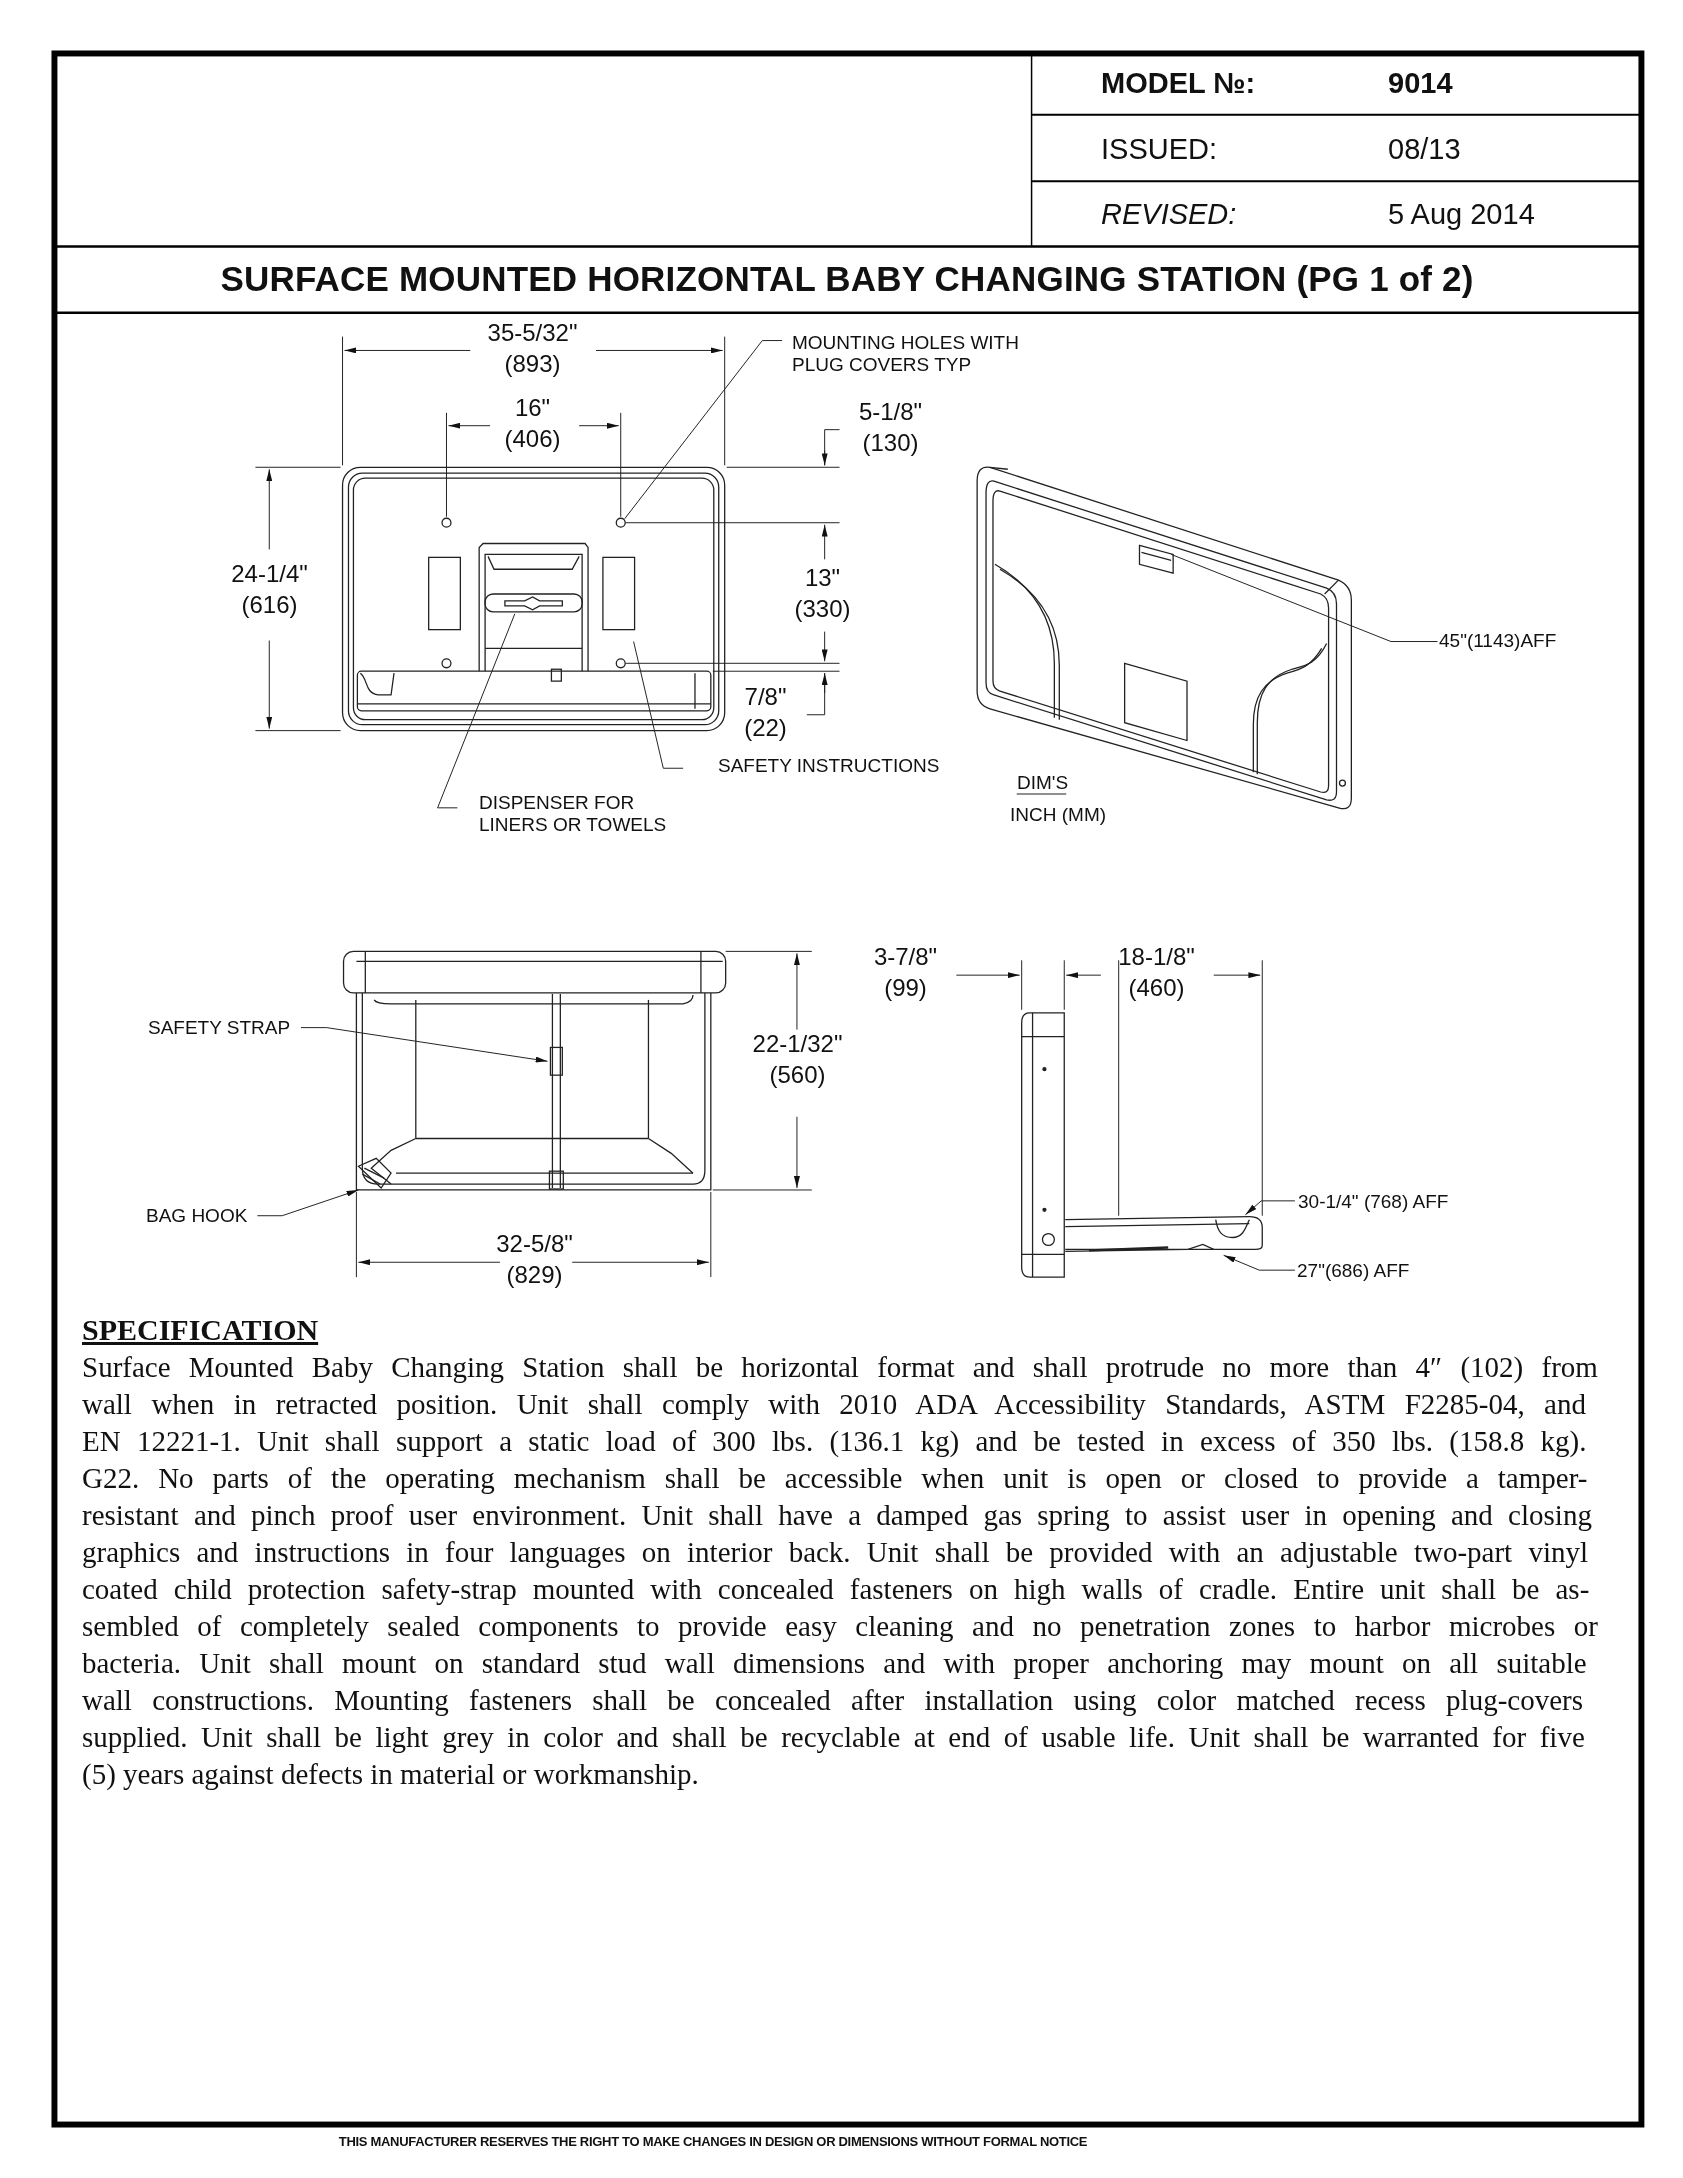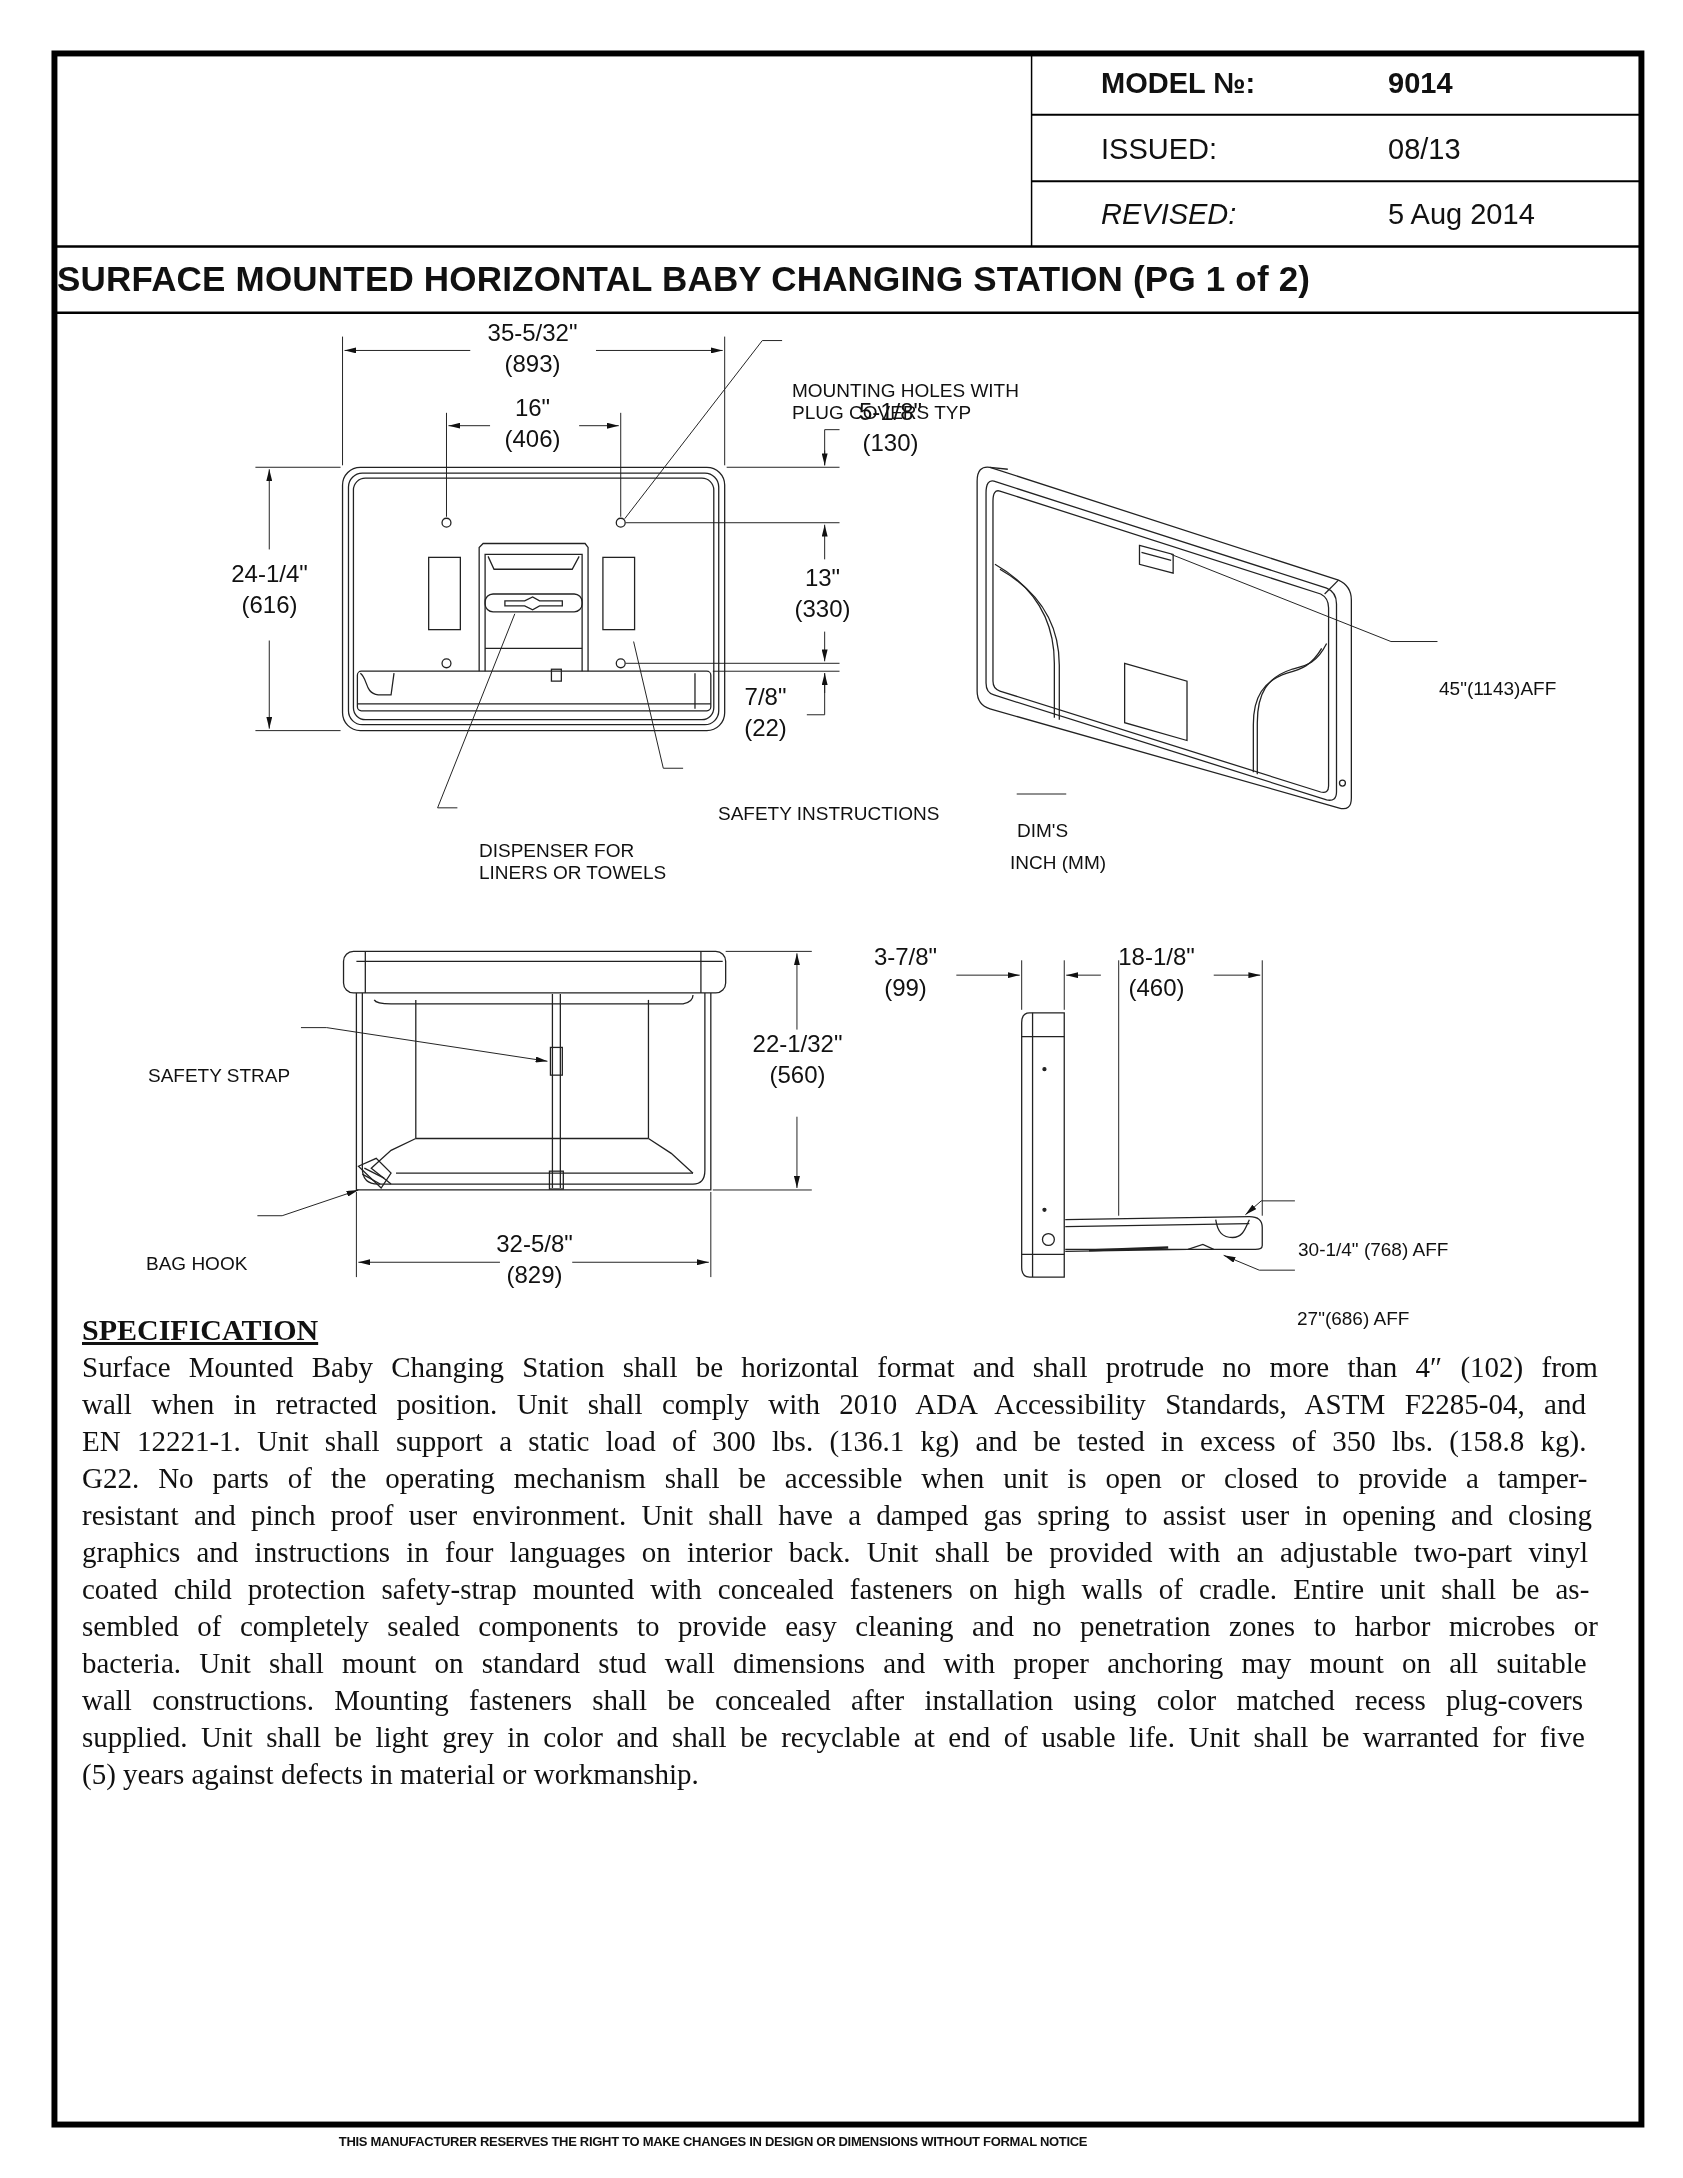--- a/index.html
+++ b/index.html
@@ -1,23 +1,23 @@
 <!DOCTYPE html>
 <html><head>
 <meta charset="utf-8">
 <style>
   html, body { margin:0; padding:0; background:#ffffff; }
   body { width:1683px; height:2178px; position:relative; overflow:hidden; font-family:"Liberation Sans", sans-serif; color:#111; }
   .abs { position:absolute; white-space:nowrap; }
   svg.draw { position:absolute; left:0; top:0; }
   .hdr-label { font-size:29px; }
   .hdr-bold { font-weight:bold; }
-  .title { position:absolute; left:57px; width:1580px; top:259px; font-size:35px; font-weight:bold; letter-spacing:0.2px; }
+  .title { position:absolute; left:57px; width:1580px; top:259px; text-align:center; font-size:35px; font-weight:bold; letter-spacing:0.2px; }
   .dim { font-size:24px; text-align:center; line-height:31px; }
-  .note { font-size:19px; line-height:22px;margin-top:48px; }
+  .note { font-size:19px; line-height:22px; }
   .spec-head { position:absolute; left:82px; top:1313px; font-family:"Liberation Serif", serif; font-weight:bold; font-size:30px; text-decoration:underline; text-decoration-thickness:3px; }
   .spec-body { position:absolute; left:82px; top:1349px; width:1526px; font-family:"Liberation Serif", serif; font-size:29px; line-height:37px; text-align:justify; }
   .spec-line { display:block; text-align:justify; text-align-last:justify; height:37px; white-space:nowrap; overflow:visible; }
   .spec-line.last { text-align-last:left; }
   .footer { position:absolute; left:0; width:1426px; top:2134px; text-align:center; font-size:13px; font-weight:bold; letter-spacing:-0.3px; }
 </style>
 </head>
 <body>
 
 <svg class="draw" width="1683" height="2178" viewBox="0 0 1700 2200">

